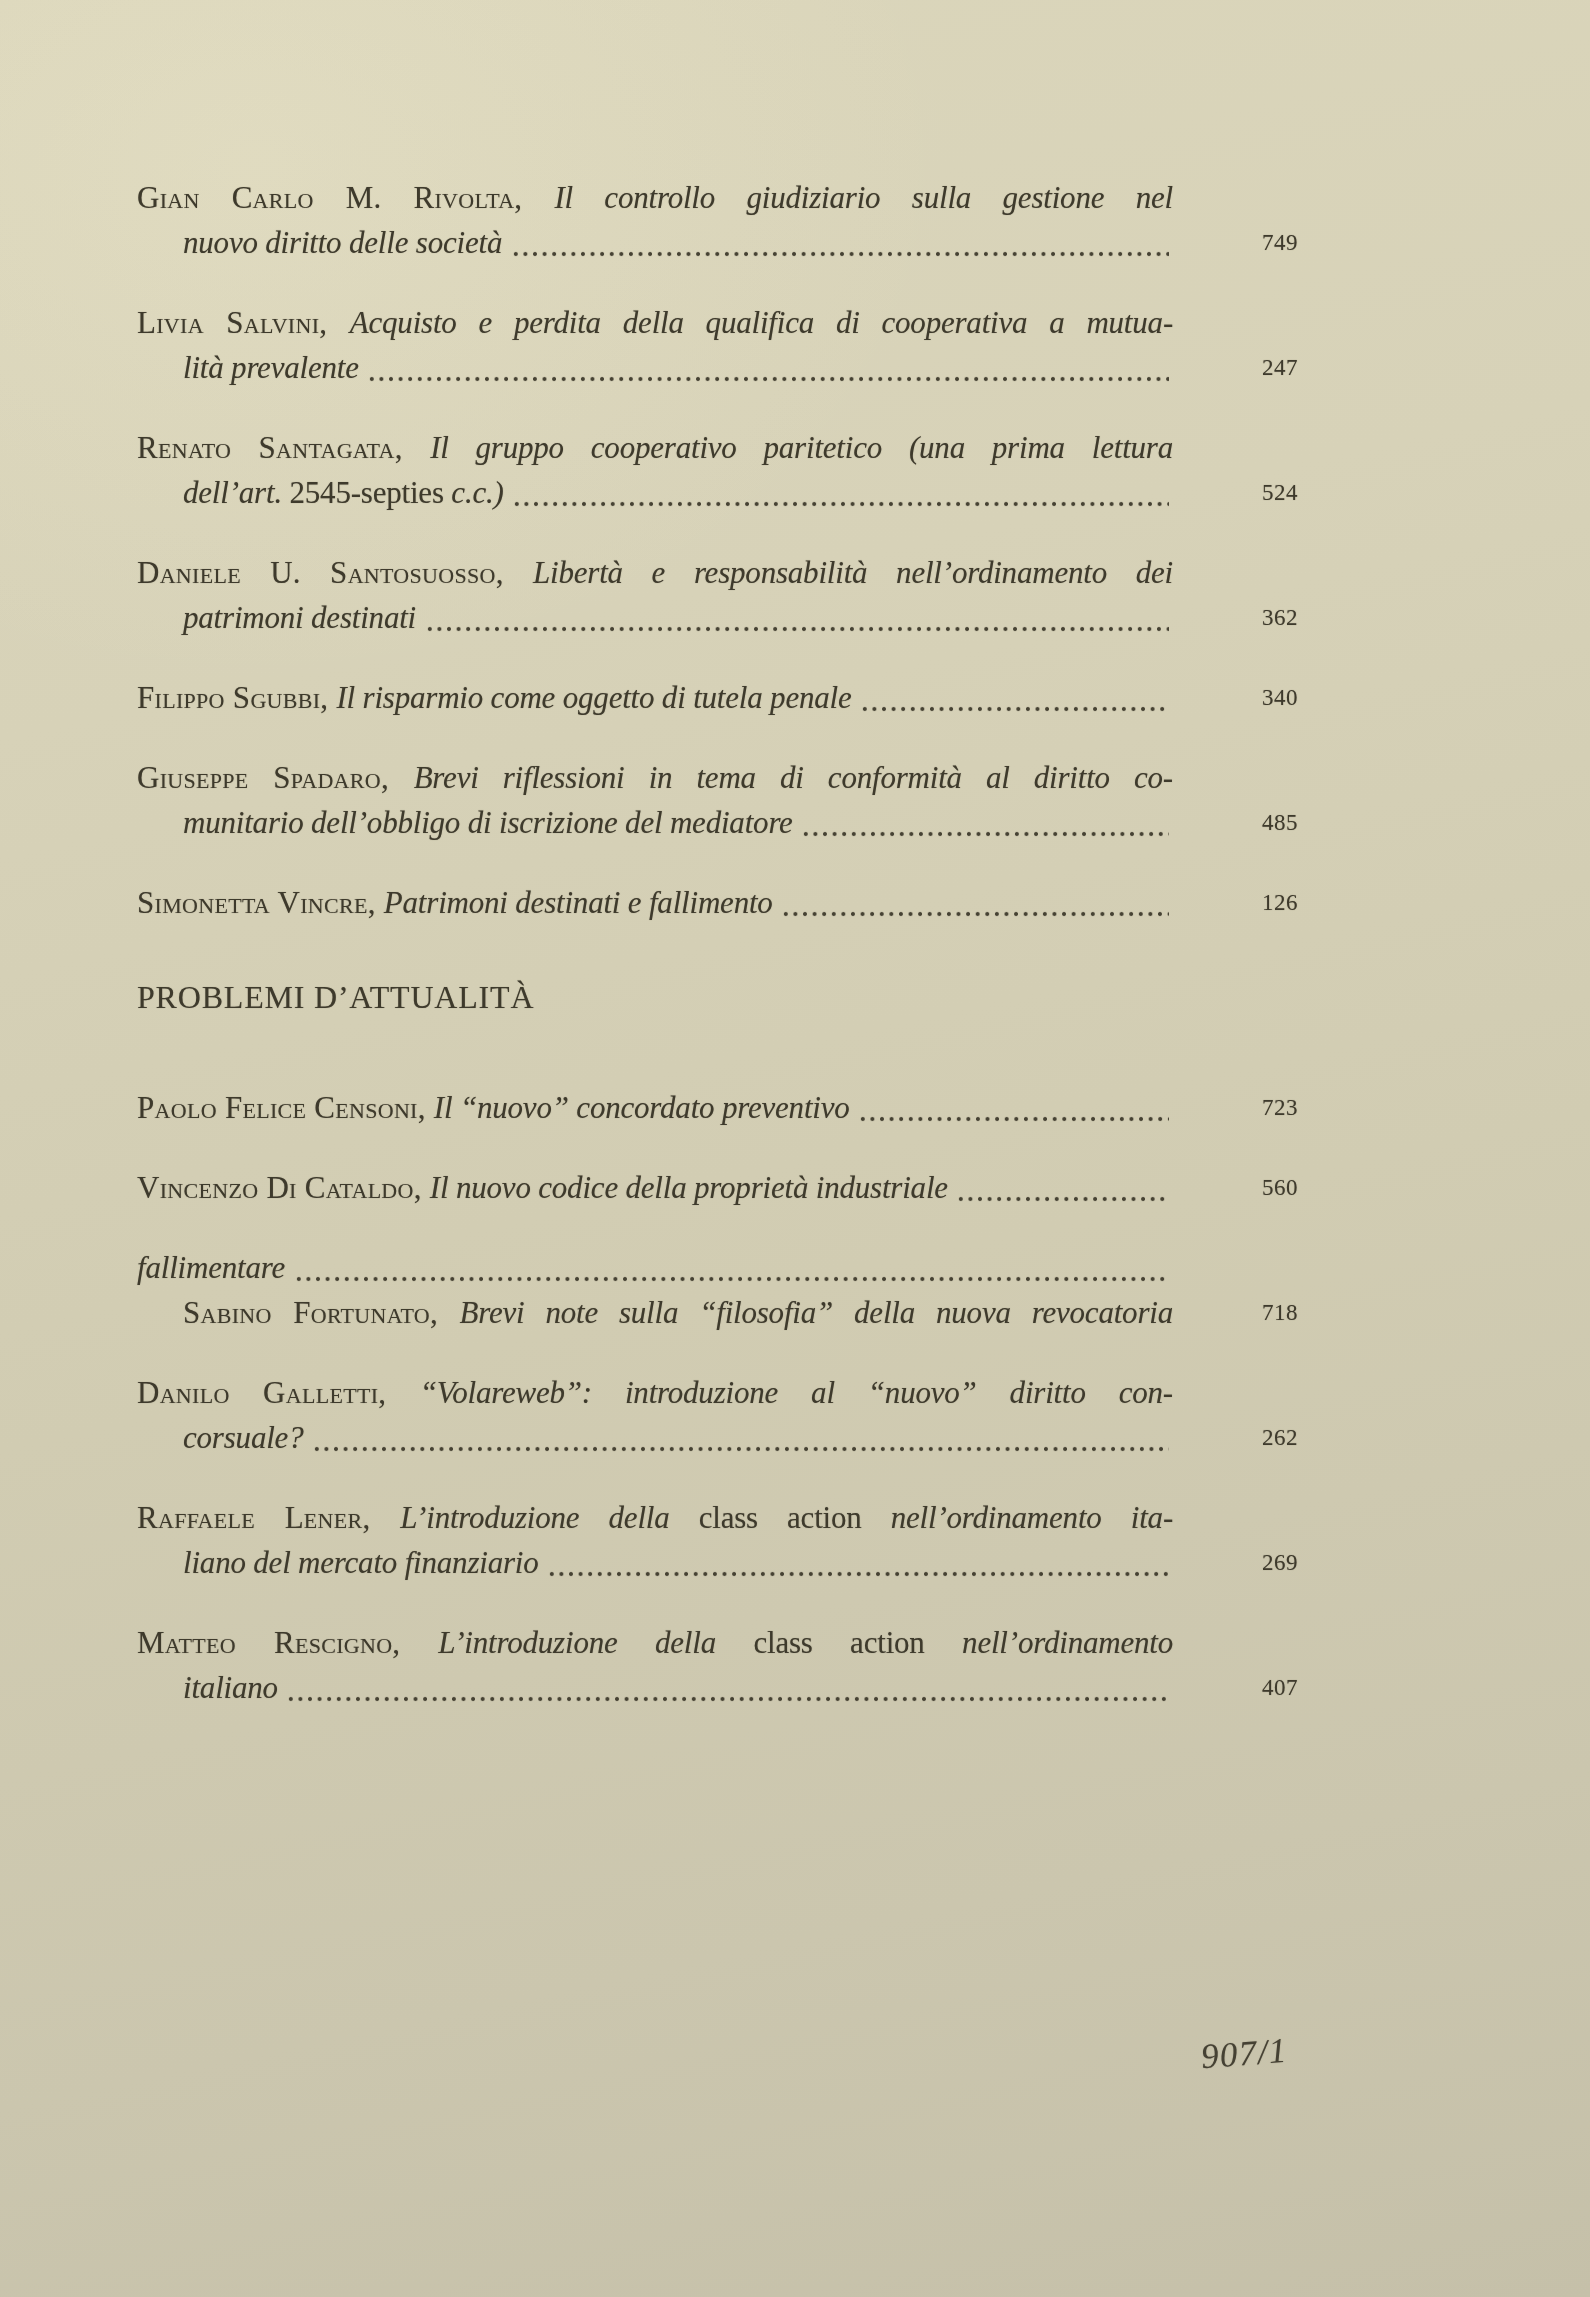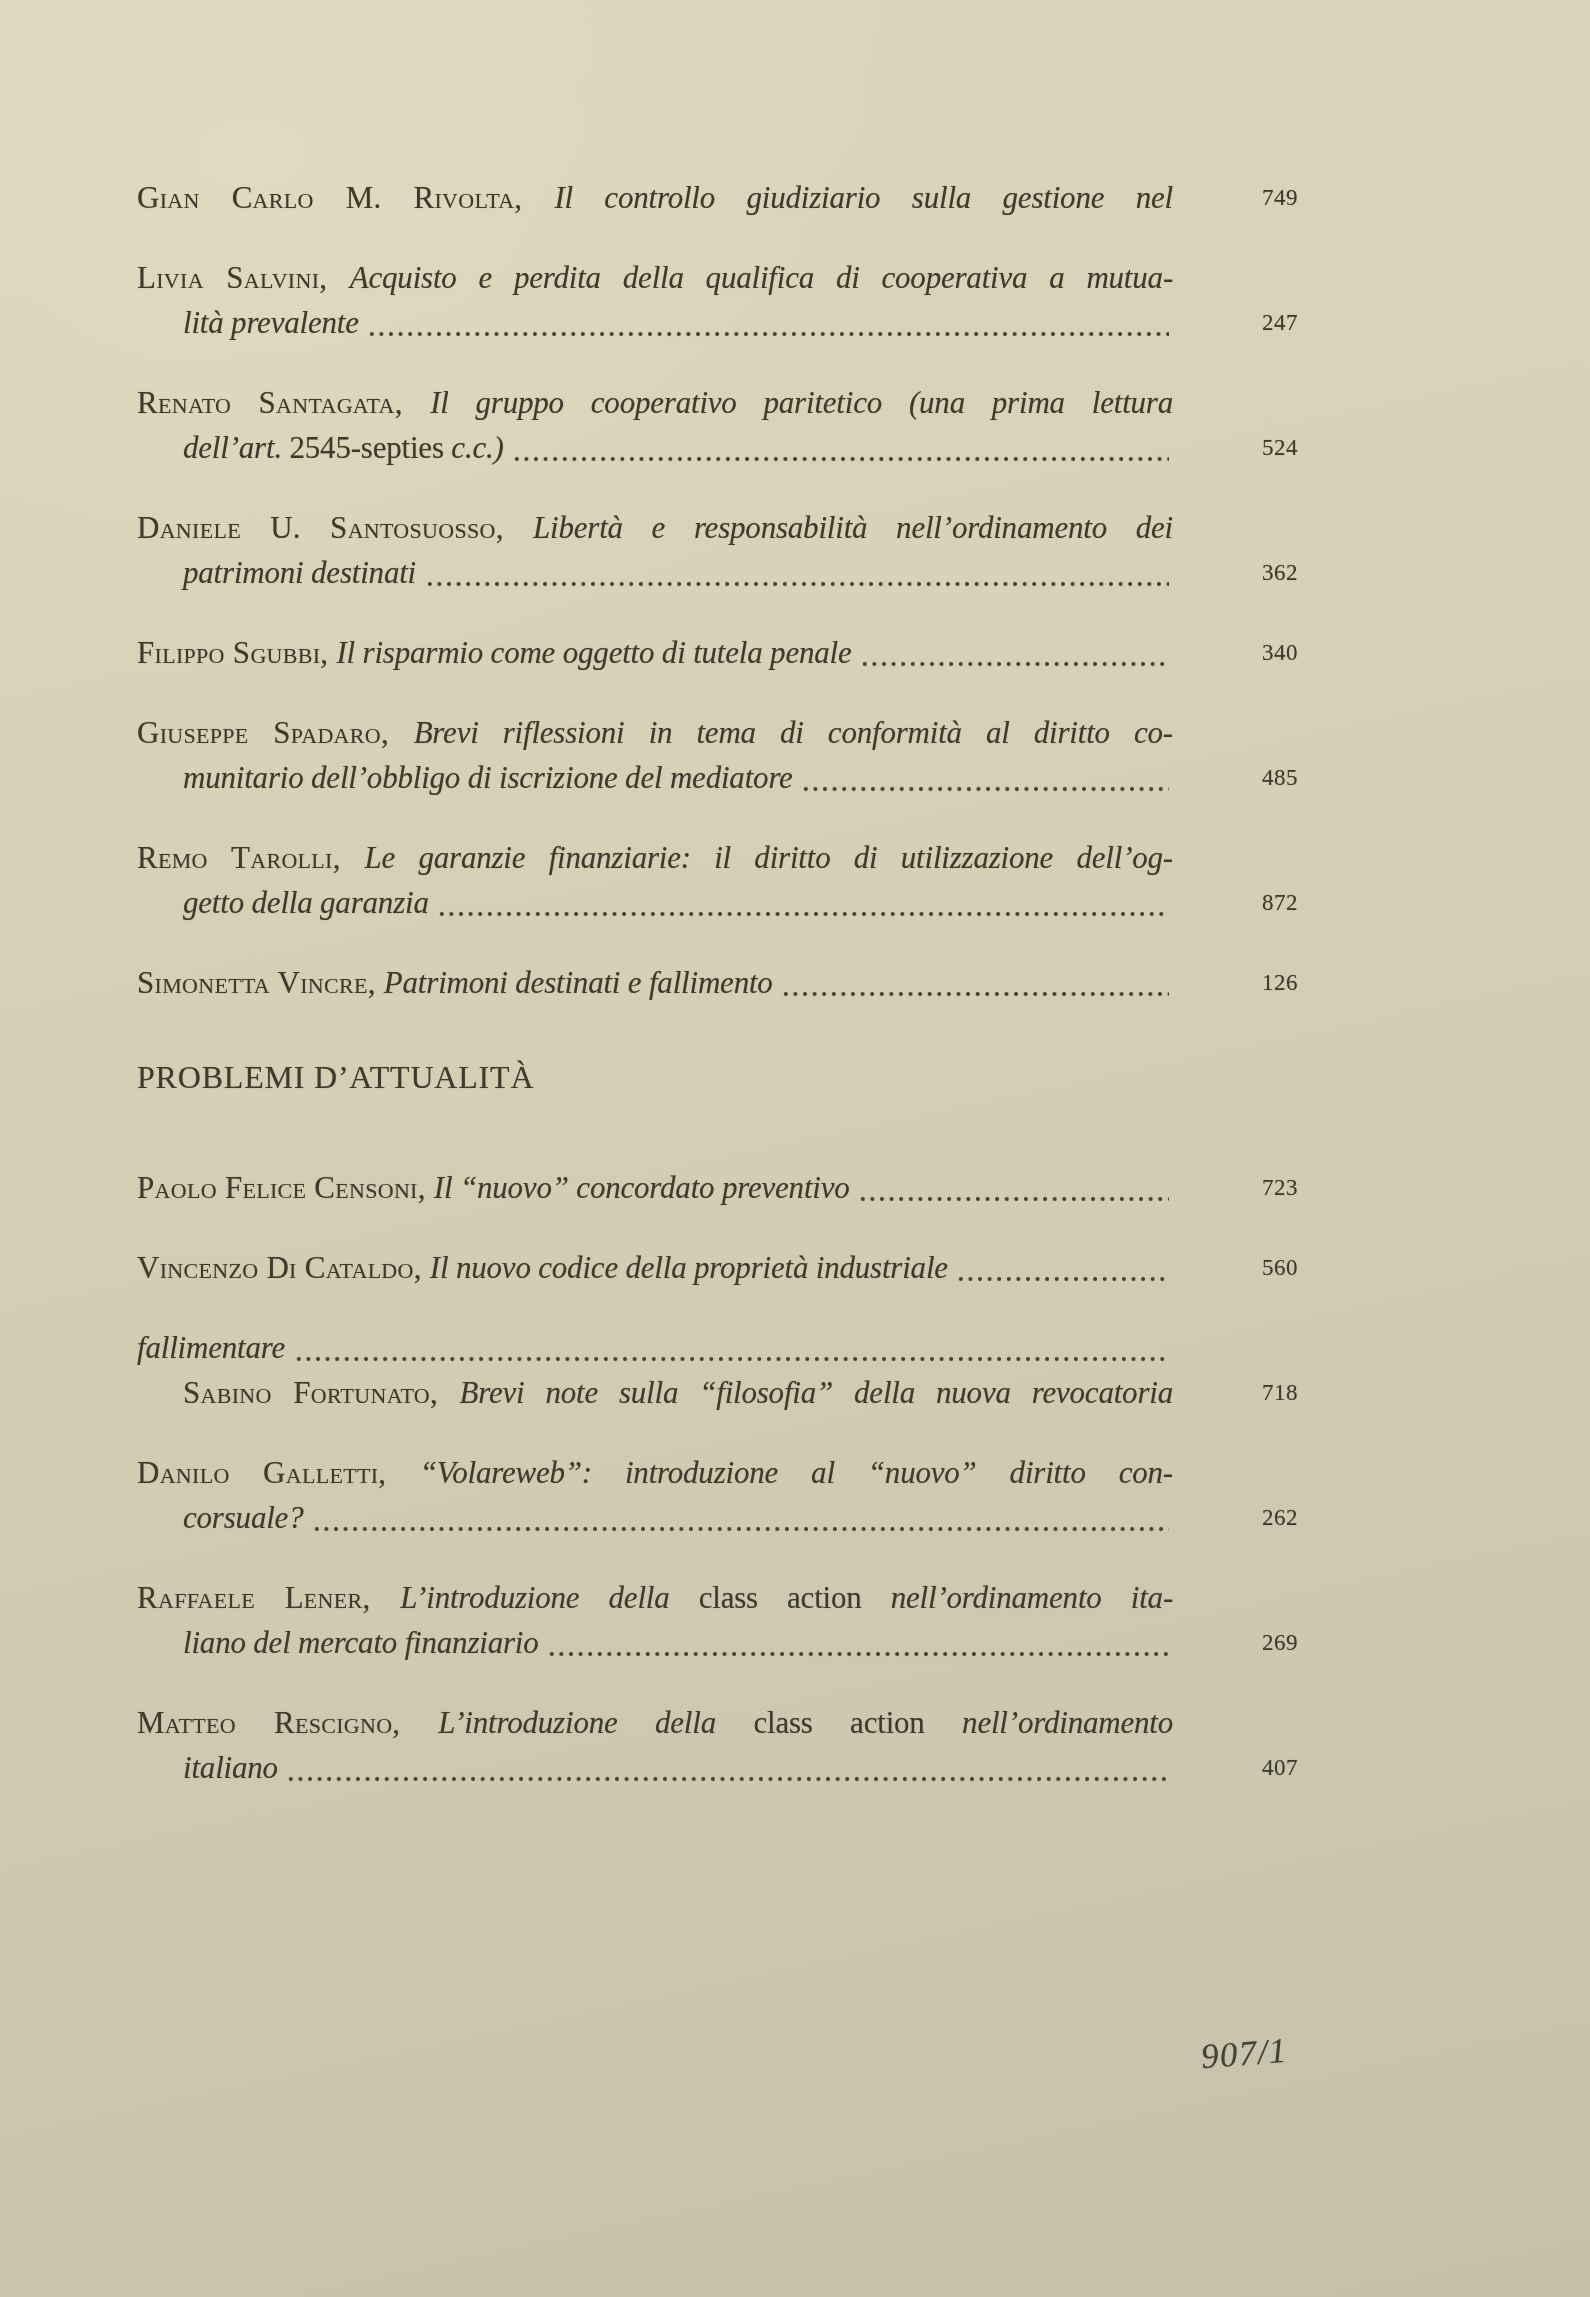--- a/index.html
+++ b/index.html
@@ -60,20 +60,24 @@
 </style>
 </head>
 <body>
 
 <div class="paper"></div>
 
 <main class="toc">
     <div class="entry">
       <div class="etext">
         <div class="eline justify"><span class="seg-a">Gian Carlo M. Rivolta, </span><span class="seg-i">Il controllo giudiziario sulla gestione nel</span></div>
+        <div class="eline last">
+          <span class="ltext"><span class="seg-i">nuovo diritto delle società</span></span>
+          <span class="leader"></span>
+        </div>
       </div>
       <div class="pagenum">749</div>
     </div>
     <div class="entry">
       <div class="etext">
         <div class="eline justify"><span class="seg-a">Livia Salvini, </span><span class="seg-i">Acquisto e perdita della qualifica di cooperativa a mutua-</span></div>
         <div class="eline last">
           <span class="ltext"><span class="seg-i">lità prevalente</span></span>
           <span class="leader"></span>
         </div>
@@ -111,30 +115,20 @@
     </div>
     <div class="entry">
       <div class="etext">
         <div class="eline justify"><span class="seg-a">Giuseppe Spadaro, </span><span class="seg-i">Brevi riflessioni in tema di conformità al diritto co-</span></div>
         <div class="eline last">
           <span class="ltext"><span class="seg-i">munitario dell’obbligo di iscrizione del mediatore</span></span>
           <span class="leader"></span>
         </div>
       </div>
       <div class="pagenum">485</div>
-    </div>
-    <div class="entry">
-      <div class="etext">
-        <div class="eline justify"><span class="seg-a">Remo Tarolli, </span><span class="seg-i">Le garanzie finanziarie: il diritto di utilizzazione dell’og-</span></div>
-        <div class="eline last">
-          <span class="ltext"><span class="seg-i">getto della garanzia</span></span>
-          <span class="leader"></span>
-        </div>
-      </div>
-      <div class="pagenum">872</div>
     </div>
     <div class="entry">
       <div class="etext">
         <div class="eline last">
           <span class="ltext"><span class="seg-a">Simonetta Vincre, </span><span class="seg-i">Patrimoni destinati e fallimento</span></span>
           <span class="leader"></span>
         </div>
       </div>
       <div class="pagenum">126</div>
     </div>

